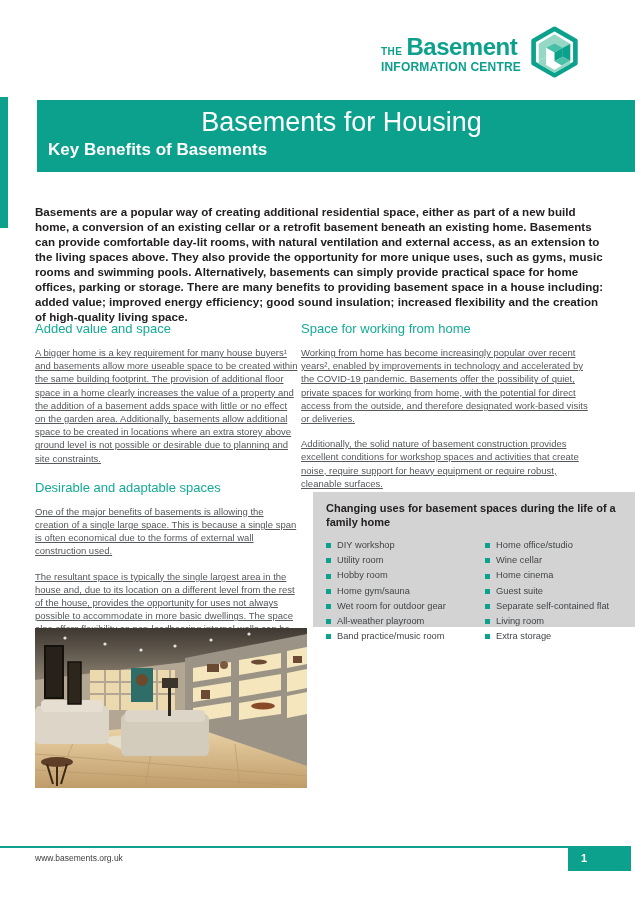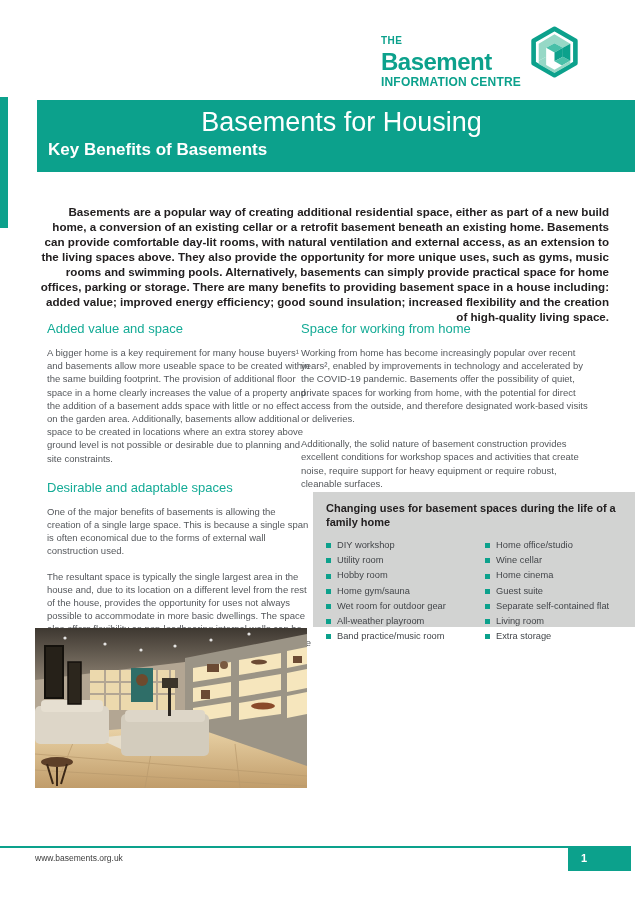--- a/index.html
+++ b/index.html
@@ -5,39 +5,39 @@
   * { margin:0; padding:0; box-sizing:border-box; }
   html,body { background:#888; }
   .page {
     position:relative; width:635px; height:902px; margin:0 auto;
     background:#ffffff; overflow:hidden;
     font-family:"Liberation Sans", sans-serif;
   }
   
   .logo { position:absolute; top:26px; right:56px; display:flex; align-items:flex-start; gap:9px; }
   .logo-text { text-align:left; color:#0ca18c; padding-top:9px; }
-  .logo-line1 { display:flex; align-items:baseline; gap:4px;flex-direction:column; }
+  .logo-line1 { display:flex; align-items:baseline; gap:4px; }
   .logo-the { font-size:10px; font-weight:700; letter-spacing:.5px; }
   .logo-name { font-size:24px; font-weight:700; letter-spacing:-.5px; line-height:1; }
   .logo-sub { font-size:12px; font-weight:700; letter-spacing:.2px; margin-top:1px; }
   .logo-icon { width:49px; height:52px; }
   
   .left-strip { position:absolute; left:0; top:97px; width:8px; height:131px; background:#0ca18c; }
   .banner { position:absolute; left:37px; right:0; top:100px; height:72px; background:#0ca18c; color:#fff; padding:7px 0 0 11px; }
   .banner-title { font-size:27px; font-weight:300; line-height:1.15;text-align:center; }
   .banner-sub { font-size:17px; font-weight:700; margin-top:2px; }
   
-  .intro { position:absolute; left:35px; top:204px; width:574px; font-size:11.6px; font-weight:700; line-height:15px; color:#232021;text-align:right; }
+  .intro { position:absolute; left:35px; top:204px; width:574px; font-size:11.6px; font-weight:700; line-height:15px; color:#232021; }
   
   .col { position:absolute; top:321px; }
-  .col-left { left:35px; width:265px;margin-left:12px; }
+  .col-left { left:35px; width:265px; }
   .col-right { left:301px; width:287px; }
   .sec-heading { color:#14ab96; font-size:13px; font-weight:500; margin-bottom:10px; }
   .sec-heading.second { margin-top:15px; }
-  .body-p { font-size:9.5px; line-height:13.2px; color:#55585c; margin-bottom:12px; }
+  .body-p { font-size:9.5px; line-height:13.2px; color:#55585c; margin-bottom:12px;text-decoration:underline; }
   
   .graybox { position:absolute; left:313px; top:492px; width:343px; height:135px; background:#d2d3d2; padding:10px 12px 0 13px; }
   .graybox-title { font-size:11px; font-weight:700; line-height:13.5px; color:#232021; margin-bottom:9px; }
   .box-cols { display:flex; }
   .box-col { list-style:none; width:50%; }
   .box-col li { display:flex; align-items:center; font-size:9.3px; color:#43464a; line-height:15.2px; }
   .bullet { width:5px; height:5px; background:#0ca18c; margin-right:6px; flex:0 0 auto; }
   
   .photo { position:absolute; left:35px; top:628px; width:272px; height:160px; display:block; }
   

